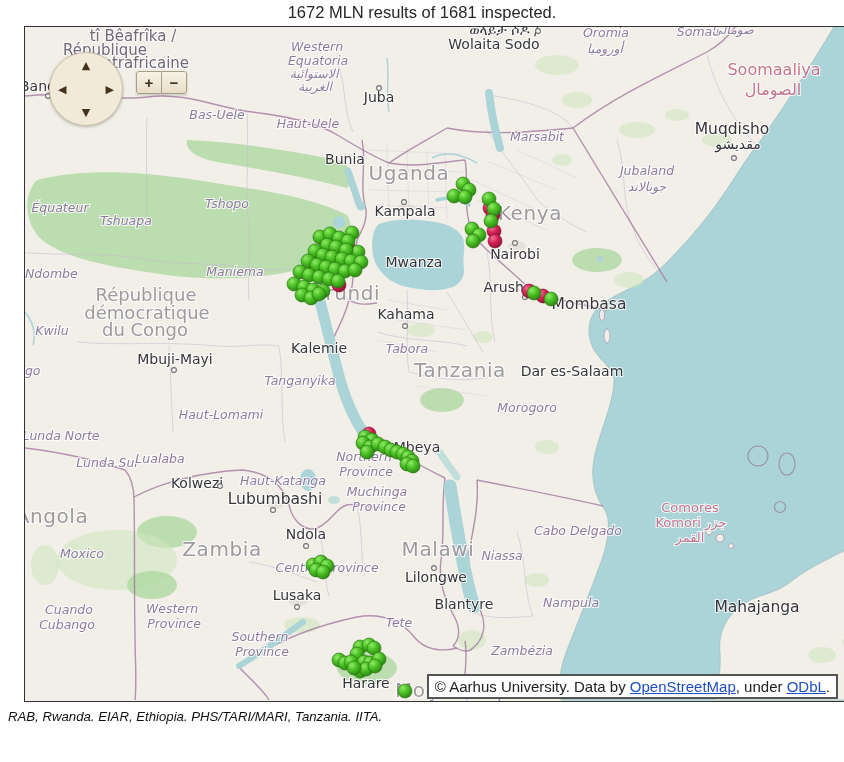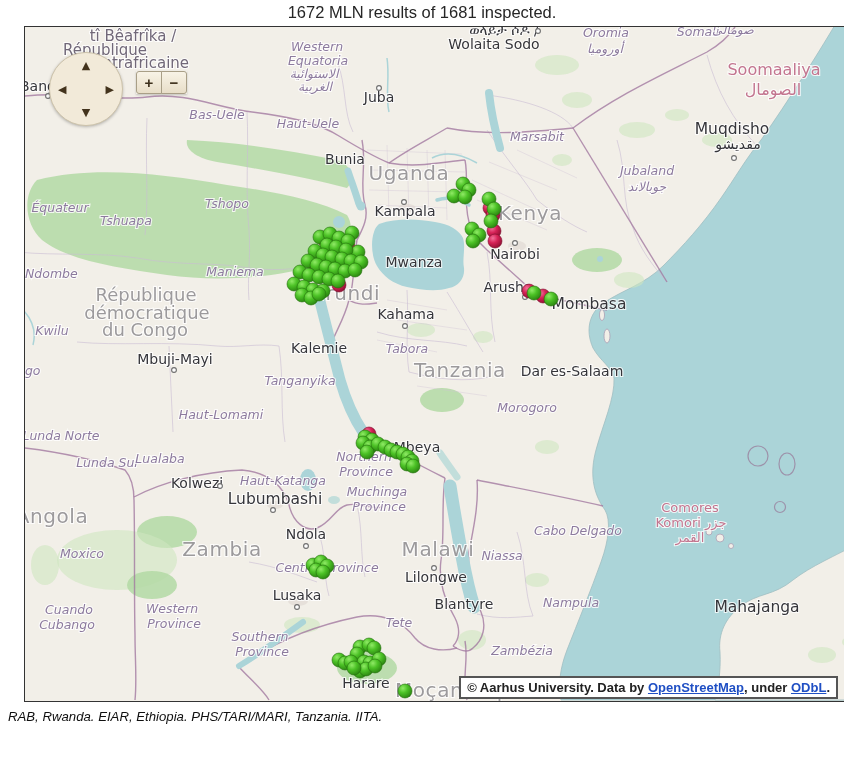--- a/index.html
+++ b/index.html
@@ -46,21 +46,21 @@
   .pan-down{left:50%;bottom:7px;transform:translateX(-50%);}
   .pan-left{left:8px;top:50%;transform:translateY(-50%);}
   .pan-right{right:8px;top:50%;transform:translateY(-50%);}
   .zoombox{position:absolute;left:111px;top:44px;display:flex;box-shadow:0 1px 2px rgba(0,0,0,.2);}
   .zoombox button{width:26px;height:23px;background:linear-gradient(#f8f3e6,#e8dec8);
     border:1px solid #a99f87;font:bold 15px "Liberation Sans",sans-serif;color:#3c2f1b;
     padding:0;cursor:pointer;}
   .zoombox button:first-child{border-radius:3px 0 0 3px;}
   .zoombox button:last-child{border-radius:0 3px 3px 0;margin-left:-1px;}
   .attribution{position:absolute;right:15px;bottom:2px;background:#fff;border:2px solid #555;
-    padding:2px 6px;font-size:13px;color:#222;white-space:nowrap;font-weight:bold;}
+    padding:2px 6px;font-size:15px;color:#222;white-space:nowrap;}
   .attribution a{color:#1f4fc4;text-decoration:underline;cursor:pointer;}
   .footer{position:absolute;left:8px;top:707px;width:830px;font-size:13.2px;font-style:italic;
     color:#101010;line-height:1.45;}
 </style>
 </head>
 <body>
 
 <div class="stage">
   <div class="title">1672 MLN results of 1681 inspected.</div>
 

